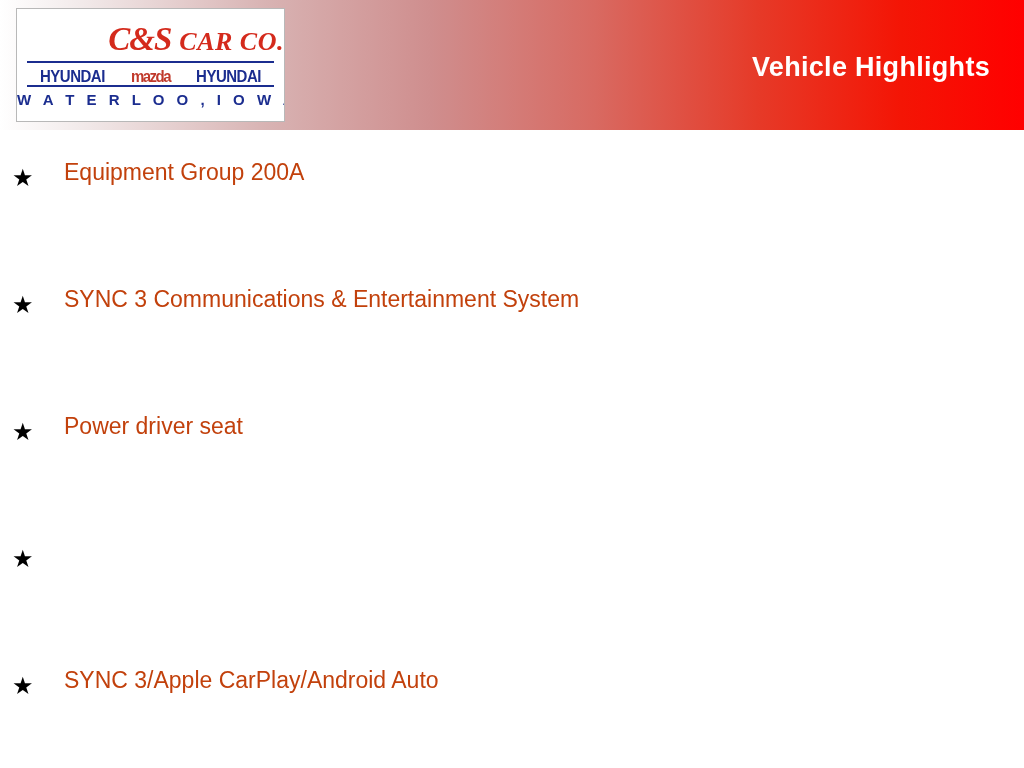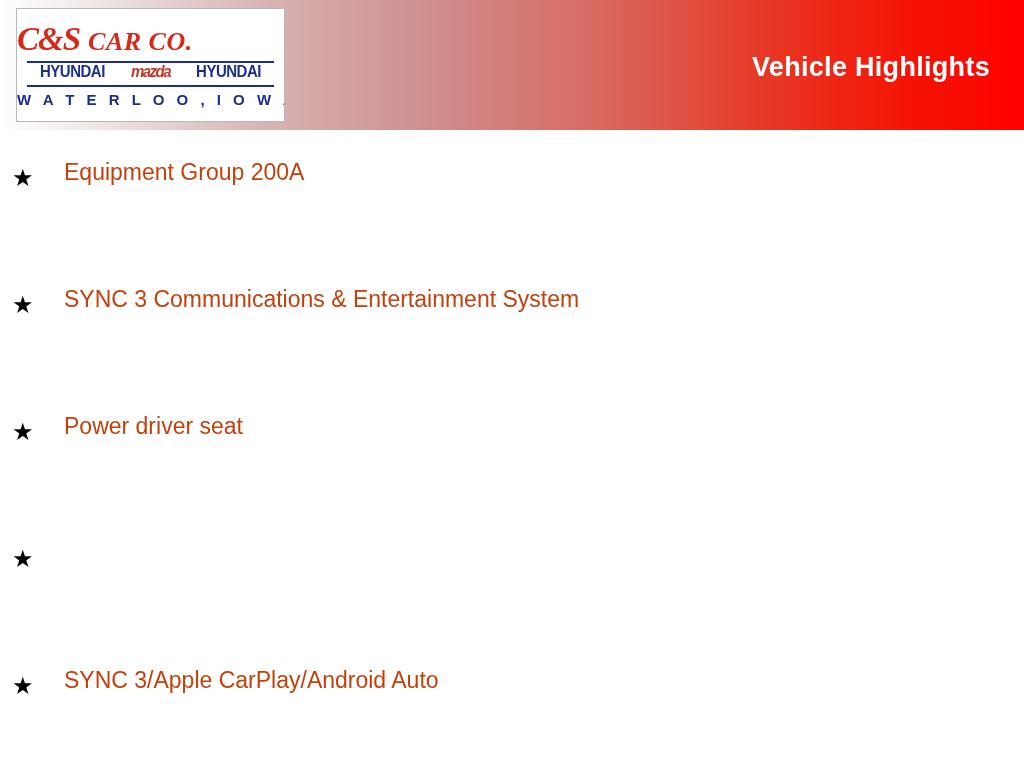--- a/index.html
+++ b/index.html
@@ -53,21 +53,21 @@
     background: #ffffff;
     border: 1px solid #b8b8b8;
     box-sizing: border-box;
     overflow: hidden;
   }
   .logo-line1 {
     position: absolute;
     left: 0;
     right: 0;
     top: 12px;
-    text-align: left;
+    text-align: right;
     white-space: nowrap;
   }
   .logo-cs {
     font-family: "Liberation Serif", serif;
     font-size: 33px;
     font-weight: bold;
     font-style: italic;
     color: #d42a1c;
     letter-spacing: -1px;
   }
@@ -83,34 +83,33 @@
   .logo-brands {
     position: absolute;
     left: 10px;
     right: 10px;
     top: 52px;
     height: 22px;
     background: #ffffff;
     border-top: 2px solid #1b2d8f;
     border-bottom: 2px solid #1b2d8f;
     display: flex;
-    align-items: flex-start;
+    align-items: flex-end;
     justify-content: space-around;
   }
   .logo-brand {
     font-family: "Liberation Sans", sans-serif;
     font-size: 15px;
     font-weight: bold;
     color: #1b2d8f;
     letter-spacing: -0.5px;
     transform: scaleY(1.05);
   }
   .logo-brand.mazda {
     color: #c0392b;
-    font-style: italic;
     letter-spacing: -1.5px;
   }
   .logo-line3 {
     position: absolute;
     left: 0;
     right: 0;
     top: 82px;
     text-align: center;
     font-family: "Liberation Sans", sans-serif;
     font-size: 15px;

